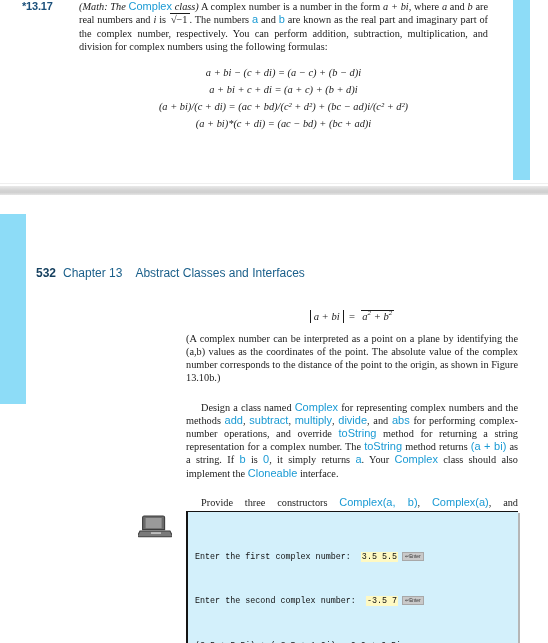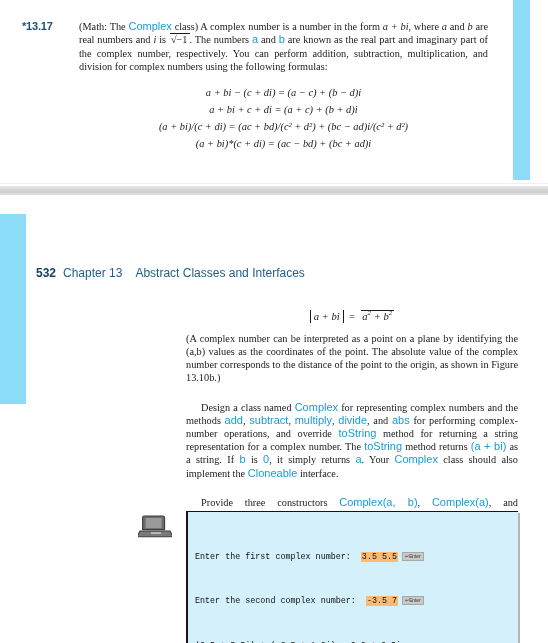--- a/index.html
+++ b/index.html
@@ -48,21 +48,21 @@
   .blue-tab {
     position: absolute;
     background: #8ddcf7;
   }
   .blue-tab.right { right: 18px; top: 0; width: 17px; height: 180px; }
   .blue-tab.left  { left: 0; top: 14px; width: 26px; height: 190px; }
 
   
   .exercise {
     position: absolute;
-    top: 20px;
+    top: 0;
     left: 22px;
     right: 60px;
   }
   .ex-num {
     position: absolute;
     left: 0;
     top: 0;
     width: 50px;
     font-family: "Liberation Sans", sans-serif;
     font-weight: bold;
@@ -70,21 +70,21 @@
     color: #1a4f7a;
     letter-spacing: -0.2px;
   }
   .ex-body {
     margin-left: 57px;
     font-size: 10.3px;
     line-height: 13.3px;
     color: #1a1a1a;
     text-align: justify;
   }
-  .ex-body .it { }
+  .ex-body .it { font-style: italic; }
   .mono-blue {
     font-family: Liberation Sans, sans-serif;
     color: #1a9ad4;
     font-size: 11px;
     font-style: normal;
   }
 
   
   .formulas {
     margin-top: 11px;
@@ -162,21 +162,21 @@
     box-shadow: 2px 2px 0 0 #b6b6b6;
     padding: 6px 6px 7px 7px;
     font-family: "Liberation Mono", monospace;
     font-size: 8.4px;
     line-height: 11.2px;
     color: #111111;
     white-space: pre;
   }
   .console .line { display: block; height: 11.2px; }
   .hl {
-    background: #fdba74;
+    background: #fef9c3;
     padding: 0 1px;
   }
   .enter-key {
     display: inline-block;
     background: #c9c9c9;
     border: 1px solid #a8a8a8;
     color: #3a3a3a;
     font-family: "Liberation Sans", sans-serif;
     font-size: 5px;
     line-height: 7px;

